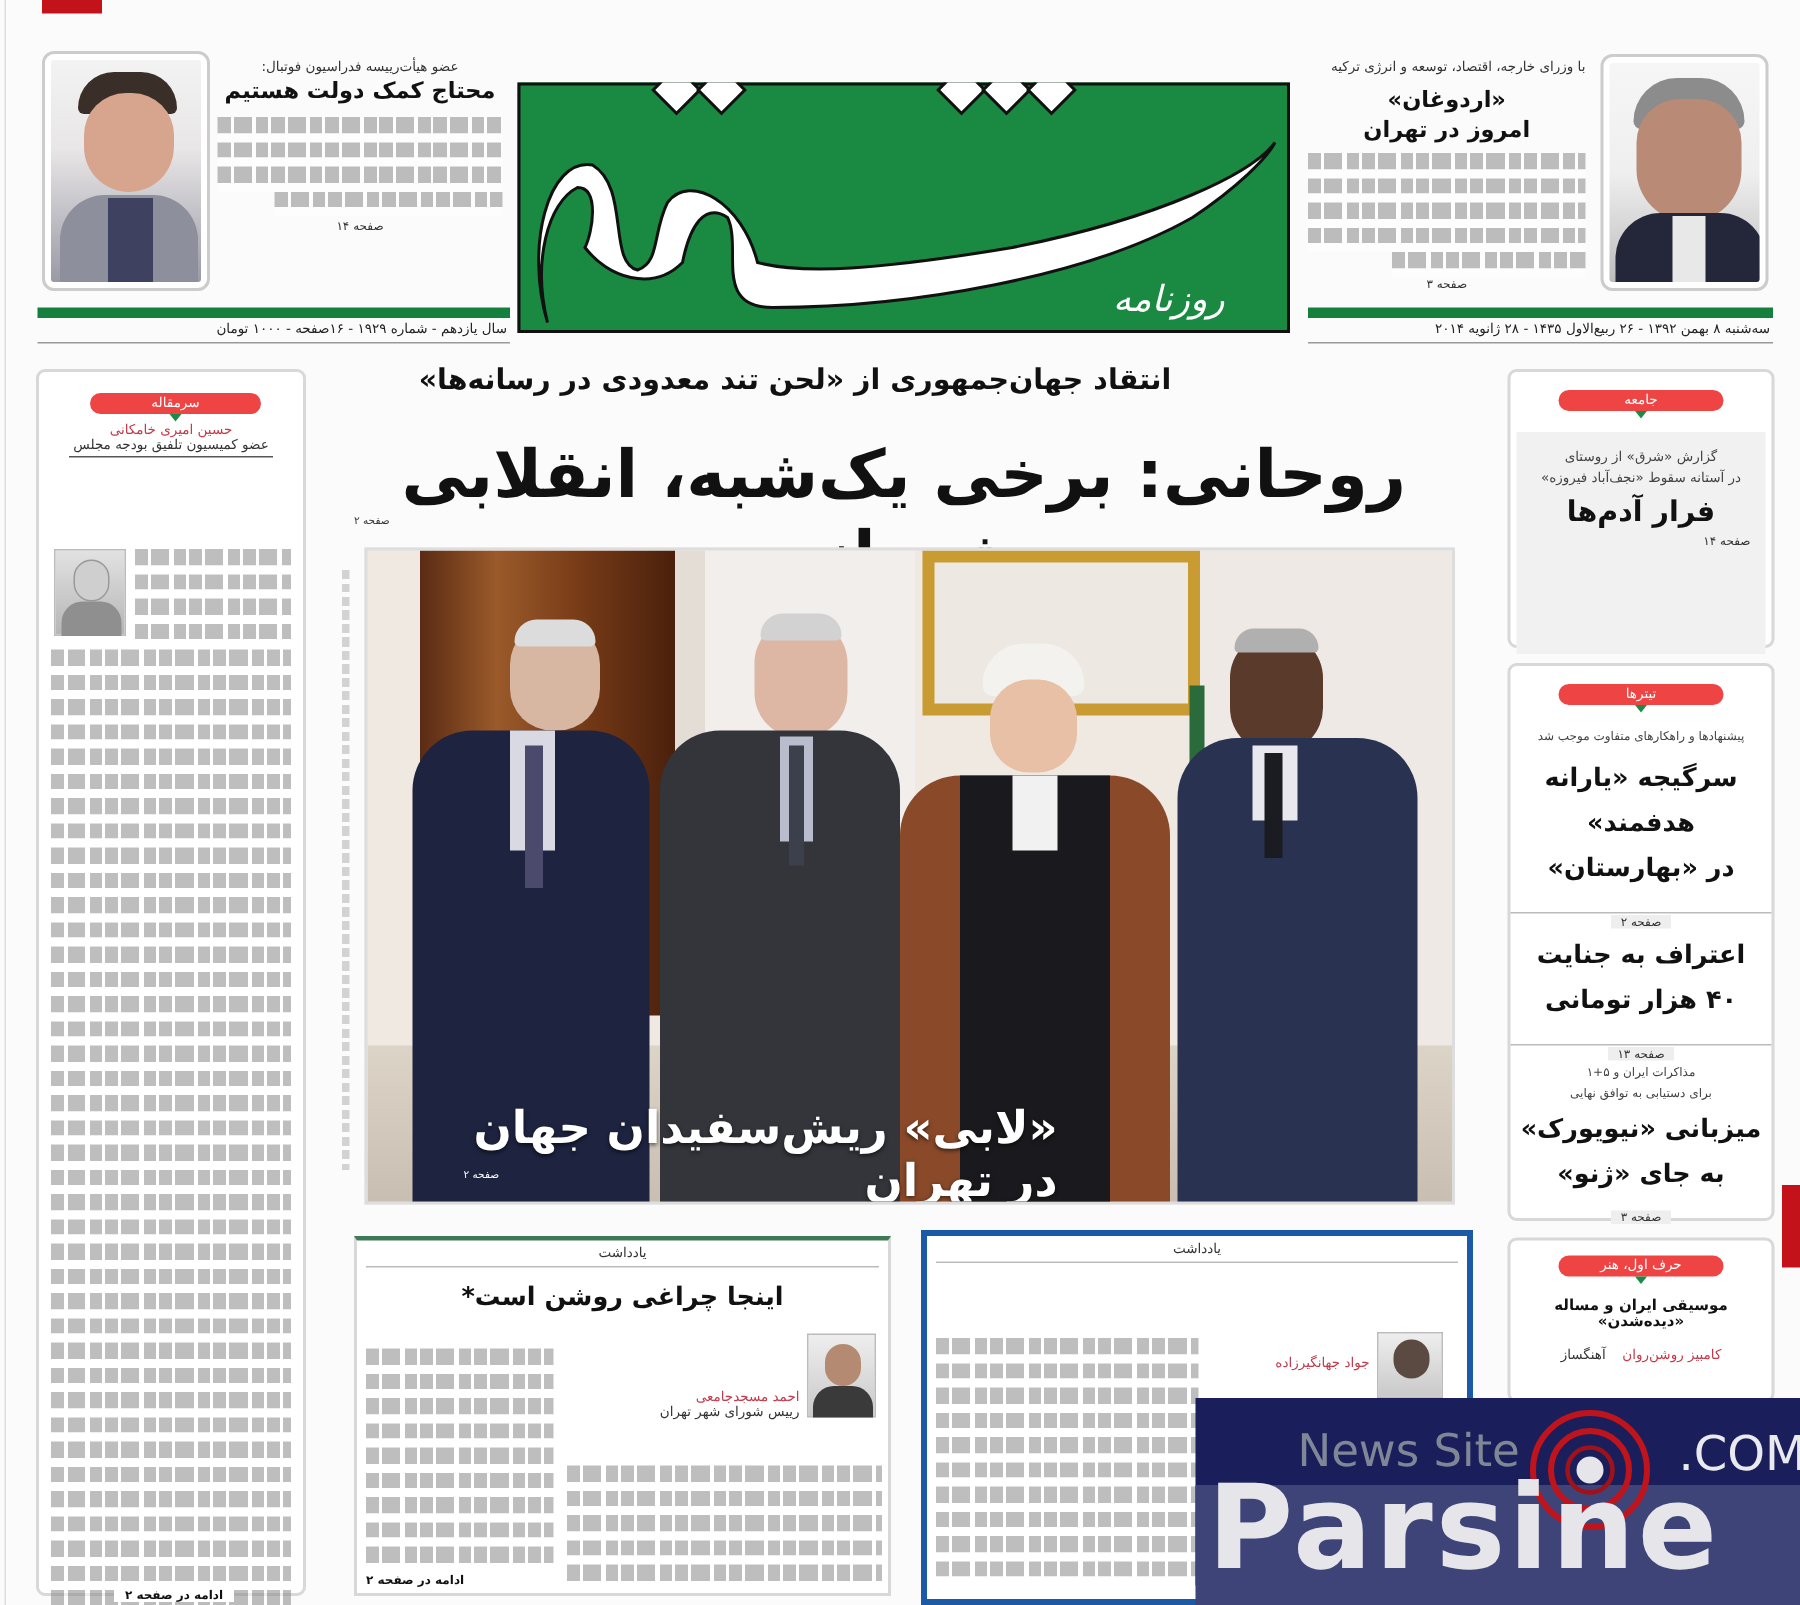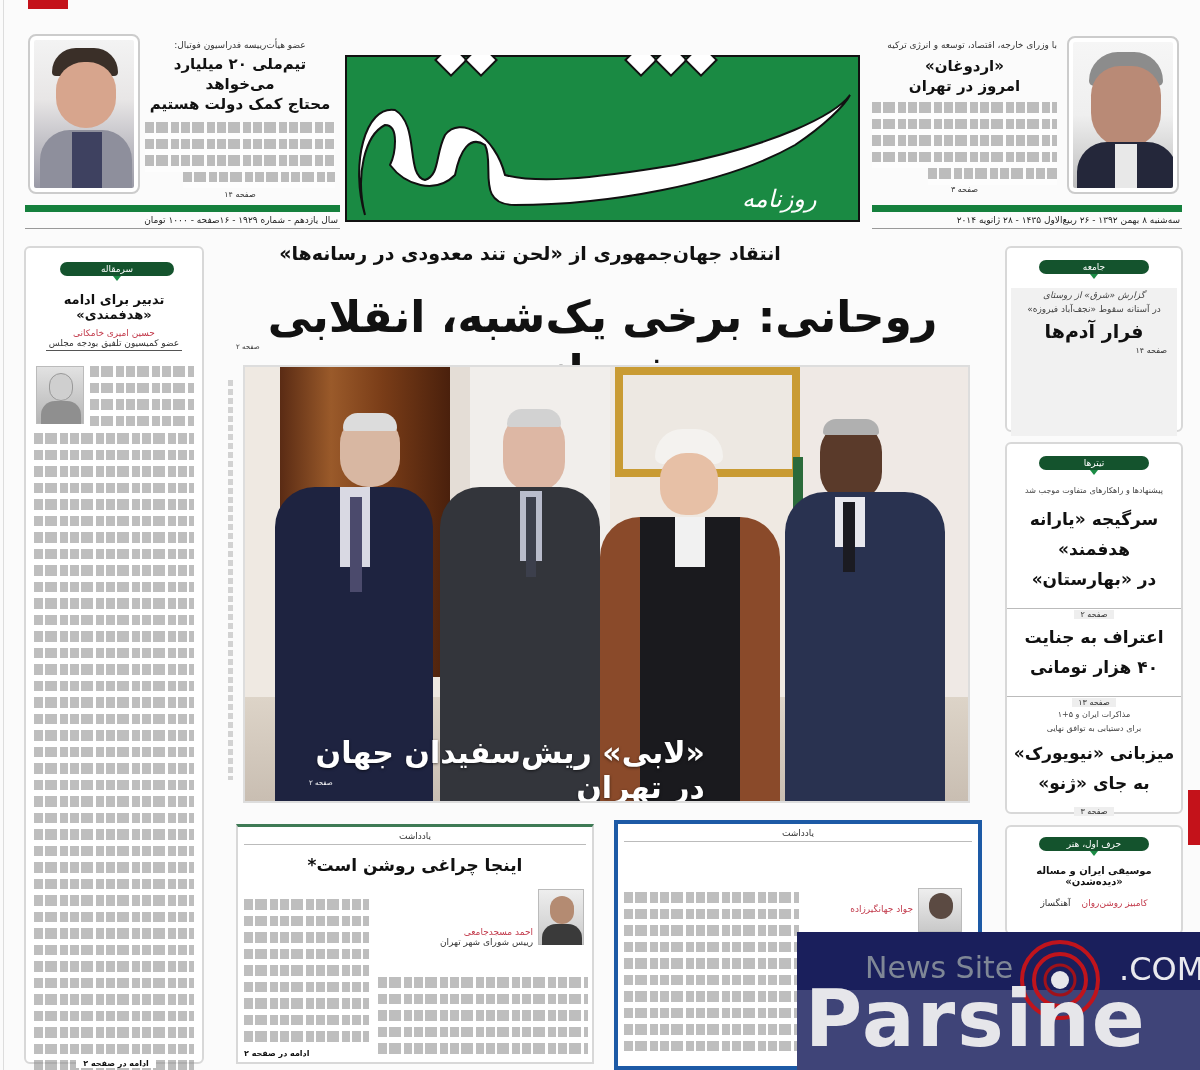--- a/index.html
+++ b/index.html
@@ -17,21 +17,21 @@
   .photo { width: 100%; height: 100%; border-radius: 2px; overflow: hidden; position: relative; }
   .kicker { font-size: 9px; color: #333; }
   .mast-head { font-size: 15px; font-weight: bold; line-height: 20px; color: #111; }
   .page-ref { font-size: 8px; color: #333; }
   .dateline { font-size: 9px; color: #222; border-top: 7px solid #15803d; border-bottom: 1px solid #999; padding: 3px 2px; }
   .logo-box { background: #1a8a43; border: 2px solid #111; }
   .headline { font-size: 44px; font-weight: 900; letter-spacing: -1px; line-height: 54px; }
 
   
   .panel { border: 2px solid #d8d8d8; border-radius: 6px; background: #fff; }
-  .pill { background: #14532d; color: #fff; font-size: 9px; border-radius: 10px; height: 14px; line-height: 14px; text-align: center; position: relative; }
+  .pill { background: #ef4444; color: #fff; font-size: 9px; border-radius: 10px; height: 14px; line-height: 14px; text-align: center; position: relative; }
   .pill:after { content: ""; position: absolute; left: 50%; bottom: -5px; margin-left: -4px; border-left: 4px solid transparent; border-right: 4px solid transparent; border-top: 5px solid #1b8b45; }
   .side-head { font-weight: 900; font-size: 19px; line-height: 30px; }
   .side-kicker { font-size: 9px; color: #444; line-height: 14px; }
   .divider { border-top: 1px solid #bbb; }
   .page-tag { font-size: 8px; background: #eee; color: #333; padding: 0 6px; display: inline-block; }
 
   .col-text { font-size: 8px; line-height: 16.5px; color: #666; text-align: justify; }
   .col-text span { display: block; height: 16.5px; border-bottom: 6px solid #fff; background: repeating-linear-gradient(90deg,#8a8a8a 0 9px,#fff 9px 11px,#8a8a8a 11px 23px,#fff 23px 26px,#8a8a8a 26px 34px,#fff 34px 36px); opacity: .55; margin-bottom: 0; }
 
   .op-title { font-size: 17px; font-weight: bold; }
@@ -59,21 +59,20 @@
 <div class="abs photo-frame" data-name="mast-left-photo" style="left:28px;top:34px;width:112px;height:160px;">
   <div class="photo" style="background:linear-gradient(180deg,#f3f3f3 0%,#e8e6e6 40%,#9a9aa6 100%);">
     <div style="position:absolute;left:18px;top:8px;width:66px;height:28px;border-radius:30px 30px 5px 5px;background:#3a2f28;"></div>
     <div style="position:absolute;left:22px;top:22px;width:60px;height:66px;border-radius:28px 28px 30px 30px;background:#d7a58d;"></div>
     <div style="position:absolute;left:6px;top:90px;width:92px;height:60px;border-radius:30px 30px 0 0;background:#8e8f9c;"></div>
     <div style="position:absolute;left:38px;top:92px;width:30px;height:58px;background:#3e4160;"></div>
   </div>
 </div>
 <div class="abs rtl" data-name="mast-left-story" style="left:145px;top:40px;width:190px;">
   <div class="kicker center" data-name="mast-left-kicker">عضو هیأت‌رییسه فدراسیون فوتبال:</div>
-  <div class="mast-head center" data-name="mast-left-headline-1" style="margin-top:4px;">تیم‌ملی ۲۰ میلیارد می‌خواهد</div>
   <div class="mast-head center" data-name="mast-left-headline-2">محتاج کمک دولت هستیم</div>
   <div class="col-text" data-name="mast-left-body" style="margin-top:8px;">
       <span></span>
       <span></span>
       <span></span>
       <span style="width:80%;margin-right:0;"></span>
     </div>
   <div class="page-ref center" data-name="mast-left-page-ref" style="margin-top:2px;">صفحه ۱۴</div>
 </div>
 <div class="abs rtl dateline" data-name="dateline-left" style="left:25px;top:205px;width:315px;">
@@ -119,21 +118,20 @@
   <span data-name="date-info">سه‌شنبه ۸ بهمن ۱۳۹۲ - ۲۶ ربیع‌الاول ۱۴۳۵ - ۲۸ ژانویه ۲۰۱۴</span>
 </div>
 
 <div class="abs rtl center" data-name="lead-supertitle" style="left:230px;top:242px;width:600px;">انتقاد جهان‌جمهوری از «لحن تند معدودی در رسانه‌ها»</div>
 <div class="abs rtl center headline" data-name="lead-headline" style="left:235px;top:290px;width:735px;">روحانی: برخی یک‌شبه، انقلابی شده‌اند</div>
 <div class="abs page-ref" data-name="lead-page-ref" style="left:236px;top:343px;font-size:7px;">صفحه ۲</div>
 <style>[data-name="lead-supertitle"]{font-size:19px;font-weight:bold;}</style>
 
 <div class="abs panel" data-name="editorial-panel" style="left:24px;top:246px;width:180px;height:818px;">
   <div class="pill" data-name="editorial-label" style="margin:14px 28px 0 34px;">سرمقاله</div>
-  <div class="rtl center" data-name="editorial-title" style="font-size:13px;font-weight:bold;margin-top:16px;">تدبیر برای ادامه «هدفمندی»</div>
   <div class="rtl center author-red" data-name="editorial-author" style="margin-top:6px;">حسین امیری خامکانی</div>
   <div class="rtl center author-role" data-name="editorial-author-role" style="border-bottom:1px solid #555;margin:0 20px;padding-bottom:2px;">عضو کمیسیون تلفیق بودجه مجلس</div>
   <div class="abs" data-name="editorial-author-photo" style="left:10px;top:118px;width:48px;height:58px;background:linear-gradient(180deg,#e2e2e2,#b5b5b5);border:1px solid #bbb;">
     <div style="position:absolute;left:12px;top:6px;width:24px;height:28px;border-radius:12px;background:#cfcfcf;border:1px solid #999;"></div>
     <div style="position:absolute;left:4px;top:34px;width:40px;height:23px;border-radius:14px 14px 0 0;background:#8f8f8f;"></div>
   </div>
   <div class="abs col-text" data-name="editorial-body-top" style="left:64px;top:118px;width:104px;">
       <span></span>
       <span></span>
       <span></span>
@@ -220,21 +218,21 @@
   <div style="position:absolute;left:590px;top:130px;width:30px;height:50px;background:#e8e8ee;"></div>
   <div style="position:absolute;left:598px;top:135px;width:12px;height:70px;background:#1b1b22;"></div>
 
   <div class="abs rtl caption" data-name="photo-caption" style="left:60px;top:368px;width:400px;">«لابی» ریش‌سفیدان جهان در تهران</div>
   <div class="abs" data-name="photo-page-ref" style="left:64px;top:412px;color:#fff;font-size:7px;">صفحه ۲</div>
 </div>
 
 <div class="abs panel" data-name="society-panel" style="left:1005px;top:246px;width:178px;height:186px;">
   <div class="pill" data-name="society-label" style="margin:12px 32px 0 32px;">جامعه</div>
   <div style="background:#f1f1f1;margin:14px 4px 0;height:148px;">
-    <div class="rtl center side-kicker" data-name="society-kicker-1" style="font-style:italic;">گزارش «شرق» از روستای</div>
+    <div class="rtl center side-kicker" data-name="society-kicker-1" style="padding-top:10px;">گزارش «شرق» از روستای</div>
     <div class="rtl center side-kicker" data-name="society-kicker-2">در آستانه سقوط «نجف‌آباد فیروزه»</div>
     <div class="rtl center side-head" data-name="society-headline-2">فرار آدم‌ها</div>
     <div class="rtl page-ref" data-name="society-page-ref" style="padding-right:10px;">صفحه ۱۴</div>
   </div>
 </div>
 
 <div class="abs panel" data-name="news-panel" style="left:1005px;top:442px;width:178px;height:372px;">
   <div class="pill" data-name="news-label" style="margin:12px 32px 0 32px;">تیترها</div>
   <div class="rtl center side-kicker" data-name="news-1-kicker" style="margin-top:14px;font-size:8px;">پیشنهادها و راهکارهای متفاوت موجب شد</div>
   <div class="rtl center side-head" data-name="news-1-headline-1" style="margin-top:6px;font-size:17px;">سرگیجه «یارانه هدفمند»</div>

